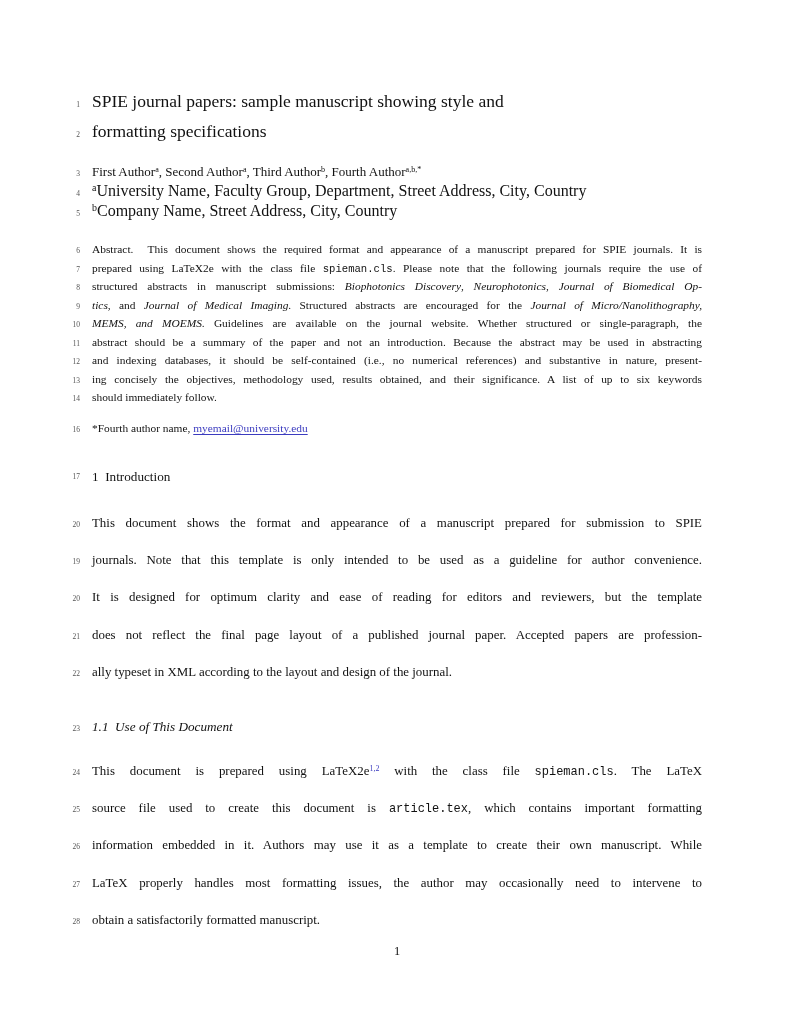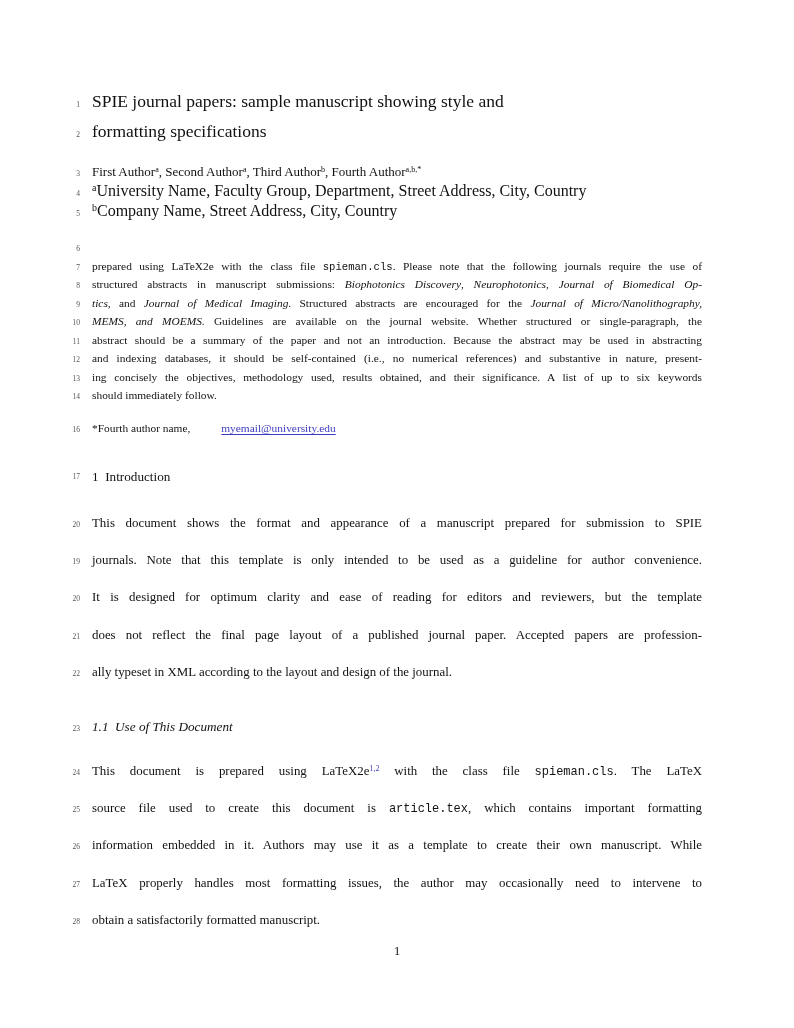--- a/index.html
+++ b/index.html
@@ -53,21 +53,21 @@
     position:absolute;top:944px;left:0;width:794px;
     text-align:center;font-size:12.5px;color:#111;
   }
 
   
   .s-b{font-weight:normal;}
   .s-i{font-style:italic;}
   .s-m{font-family:"Liberation Mono", monospace;font-size:93%;}
   .s-sup{font-size:62%;position:relative;top:-0.5em;font-weight:normal;}
   .s-suplink{font-size:62%;position:relative;top:-0.5em;color:#3b3bbf;}
-  .s-link{color:#3b3bbf;text-decoration:underline;text-underline-offset:2px;cursor:pointer;margin-left:28px;}
+  .s-link{color:#3b3bbf;text-decoration:underline;text-underline-offset:2px;cursor:pointer;}
 </style>
 </head>
 <body>
 
 <div class="page" data-name="manuscript-page">
   <section class="block title-block" data-name="title-block">
       <div class="line-row" data-name="doc-line">
         <span class="lno" data-name="line-number">1</span>
         <div class="txt" data-name="title-line"><span class="s-b" data-name="text-segment">SPIE journal papers: sample manuscript showing style and</span></div>
       </div>
@@ -86,20 +86,21 @@
         <div class="txt" data-name="affiliation-line"><span class="s-sup" data-name="text-segment">a</span><span data-name="text-segment">University Name, Faculty Group, Department, Street Address, City, Country</span></div>
       </div>
       <div class="line-row" data-name="doc-line">
         <span class="lno" data-name="line-number">5</span>
         <div class="txt" data-name="affiliation-line"><span class="s-sup" data-name="text-segment">b</span><span data-name="text-segment">Company Name, Street Address, City, Country</span></div>
       </div>
     </section>
   <section class="block abstract-block" data-name="abstract-block">
       <div class="line-row" data-name="doc-line">
         <span class="lno" data-name="line-number">6</span>
+        <div class="txt just" data-name="abstract-line"><span class="s-b" data-name="text-segment">Abstract.</span><span data-name="text-segment">&nbsp; This document shows the required format and appearance of a manuscript prepared for SPIE journals. It is</span></div>
       </div>
       <div class="line-row" data-name="doc-line">
         <span class="lno" data-name="line-number">7</span>
         <div class="txt just" data-name="abstract-line"><span data-name="text-segment">prepared using LaTeX2e with the class file </span><span class="s-m" data-name="text-segment">spieman.cls</span><span data-name="text-segment">. Please note that the following journals require the use of</span></div>
       </div>
       <div class="line-row" data-name="doc-line">
         <span class="lno" data-name="line-number">8</span>
         <div class="txt just" data-name="abstract-line"><span data-name="text-segment">structured abstracts in manuscript submissions: </span><span class="s-i" data-name="text-segment">Biophotonics Discovery</span><span data-name="text-segment">, </span><span class="s-i" data-name="text-segment">Neurophotonics</span><span data-name="text-segment">, </span><span class="s-i" data-name="text-segment">Journal of Biomedical Op-</span></div>
       </div>
       <div class="line-row" data-name="doc-line">

